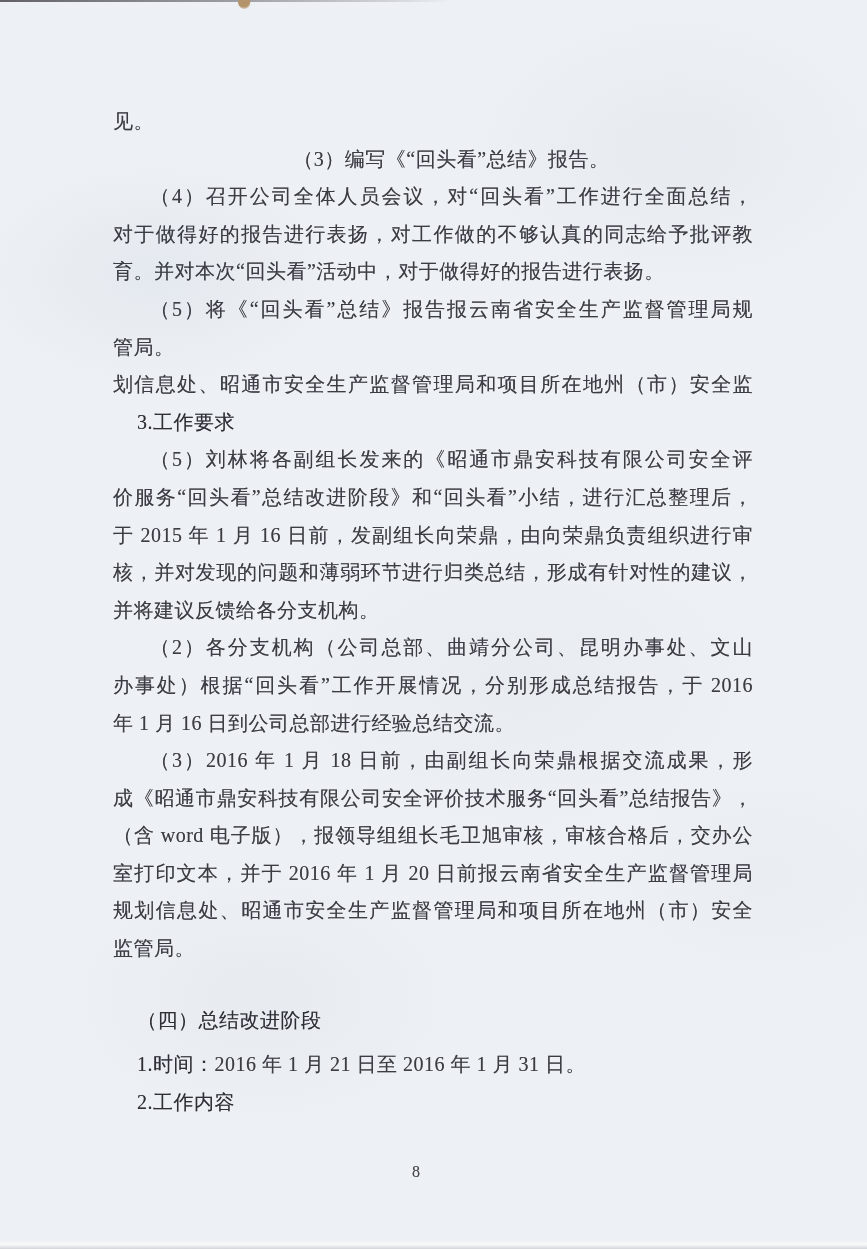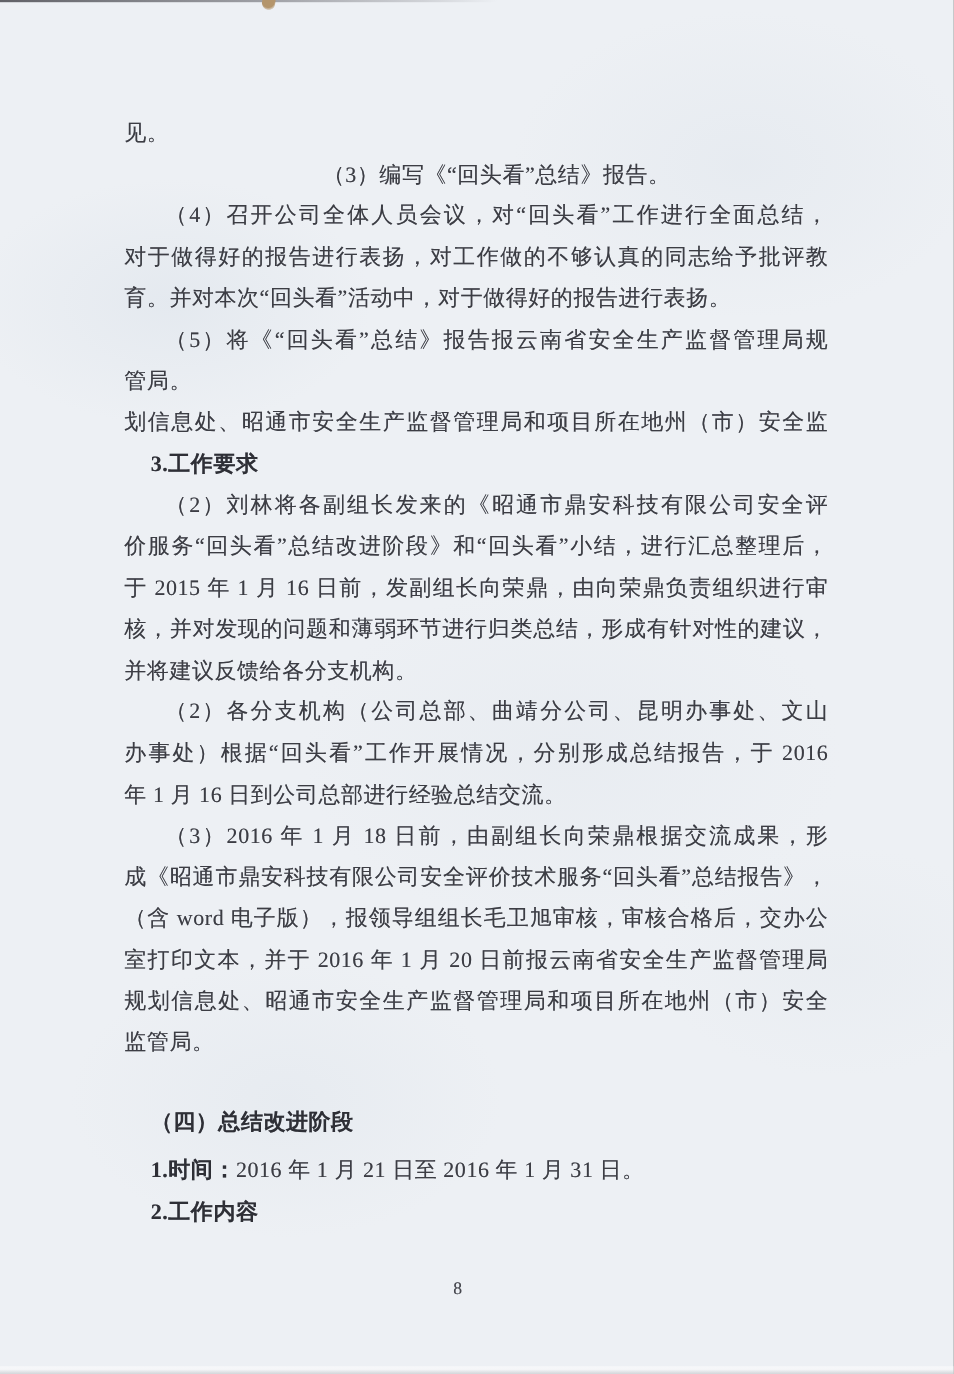--- a/index.html
+++ b/index.html
@@ -29,21 +29,21 @@
     text-shadow:0 0 .6px rgba(70,72,82,.55);
     white-space:nowrap;
   }
   .line.justify{
     white-space:normal;
     text-align:justify;
     text-align-last:justify;
     text-justify:inter-character;
     word-break:break-all;
   }
-  .line .b{font-weight:bold;color:#2e2f36;}
+  .line .b{font-weight:normal;color:#2e2f36;}
   .indent-1{text-indent:24px;}
   .indent-2{text-indent:37px;text-align:center;}
   .page-number{
     position:absolute;left:404px;top:1159px;width:24px;
     text-align:center;font-size:16px;line-height:26px;color:#46474e;
     text-shadow:0 0 .6px rgba(70,72,82,.5);
   }
   
   .top-edge-line{
     position:absolute;top:0;left:0;width:452px;height:2px;
@@ -70,21 +70,21 @@
   <div class="text-block" id="text-block">
       <div class="line indent-0"><span>见。</span></div>
       <div class="line indent-2"><span>（3）编写《“回头看”总结》报告。</span></div>
       <div class="line indent-2 justify"><span>（4）召开公司全体人员会议，对“回头看”工作进行全面总结，</span></div>
       <div class="line indent-0 justify"><span>对于做得好的报告进行表扬，对工作做的不够认真的同志给予批评教</span></div>
       <div class="line indent-0"><span>育。并对本次“回头看”活动中，对于做得好的报告进行表扬。</span></div>
       <div class="line indent-2 justify"><span>（5）将《“回头看”总结》报告报云南省安全生产监督管理局规</span></div>
       <div class="line indent-0"><span>管局。</span></div>
       <div class="line indent-0 justify"><span>划信息处、昭通市安全生产监督管理局和项目所在地州（市）安全监</span></div>
       <div class="line indent-1"><span class="b">3.工作要求</span></div>
-      <div class="line indent-2 justify"><span>（2）刘林将各副组长发来的《昭通市鼎安科技有限公司安全评</span></div>
+      <div class="line indent-2 justify"><span>（5）刘林将各副组长发来的《昭通市鼎安科技有限公司安全评</span></div>
       <div class="line indent-0 justify"><span>价服务“回头看”总结改进阶段》和“回头看”小结，进行汇总整理后，</span></div>
       <div class="line indent-0 justify"><span>于 2015 年 1 月 16 日前，发副组长向荣鼎，由向荣鼎负责组织进行审</span></div>
       <div class="line indent-0 justify"><span>核，并对发现的问题和薄弱环节进行归类总结，形成有针对性的建议，</span></div>
       <div class="line indent-0"><span>并将建议反馈给各分支机构。</span></div>
       <div class="line indent-2 justify"><span>（2）各分支机构（公司总部、曲靖分公司、昆明办事处、文山</span></div>
       <div class="line indent-0 justify"><span>办事处）根据“回头看”工作开展情况，分别形成总结报告，于 2016</span></div>
       <div class="line indent-0"><span>年 1 月 16 日到公司总部进行经验总结交流。</span></div>
       <div class="line indent-2 justify"><span>（3）2016 年 1 月 18 日前，由副组长向荣鼎根据交流成果，形</span></div>
       <div class="line indent-0 justify"><span>成《昭通市鼎安科技有限公司安全评价技术服务“回头看”总结报告》，</span></div>
       <div class="line indent-0 justify"><span>（含 word 电子版），报领导组组长毛卫旭审核，审核合格后，交办公</span></div>

